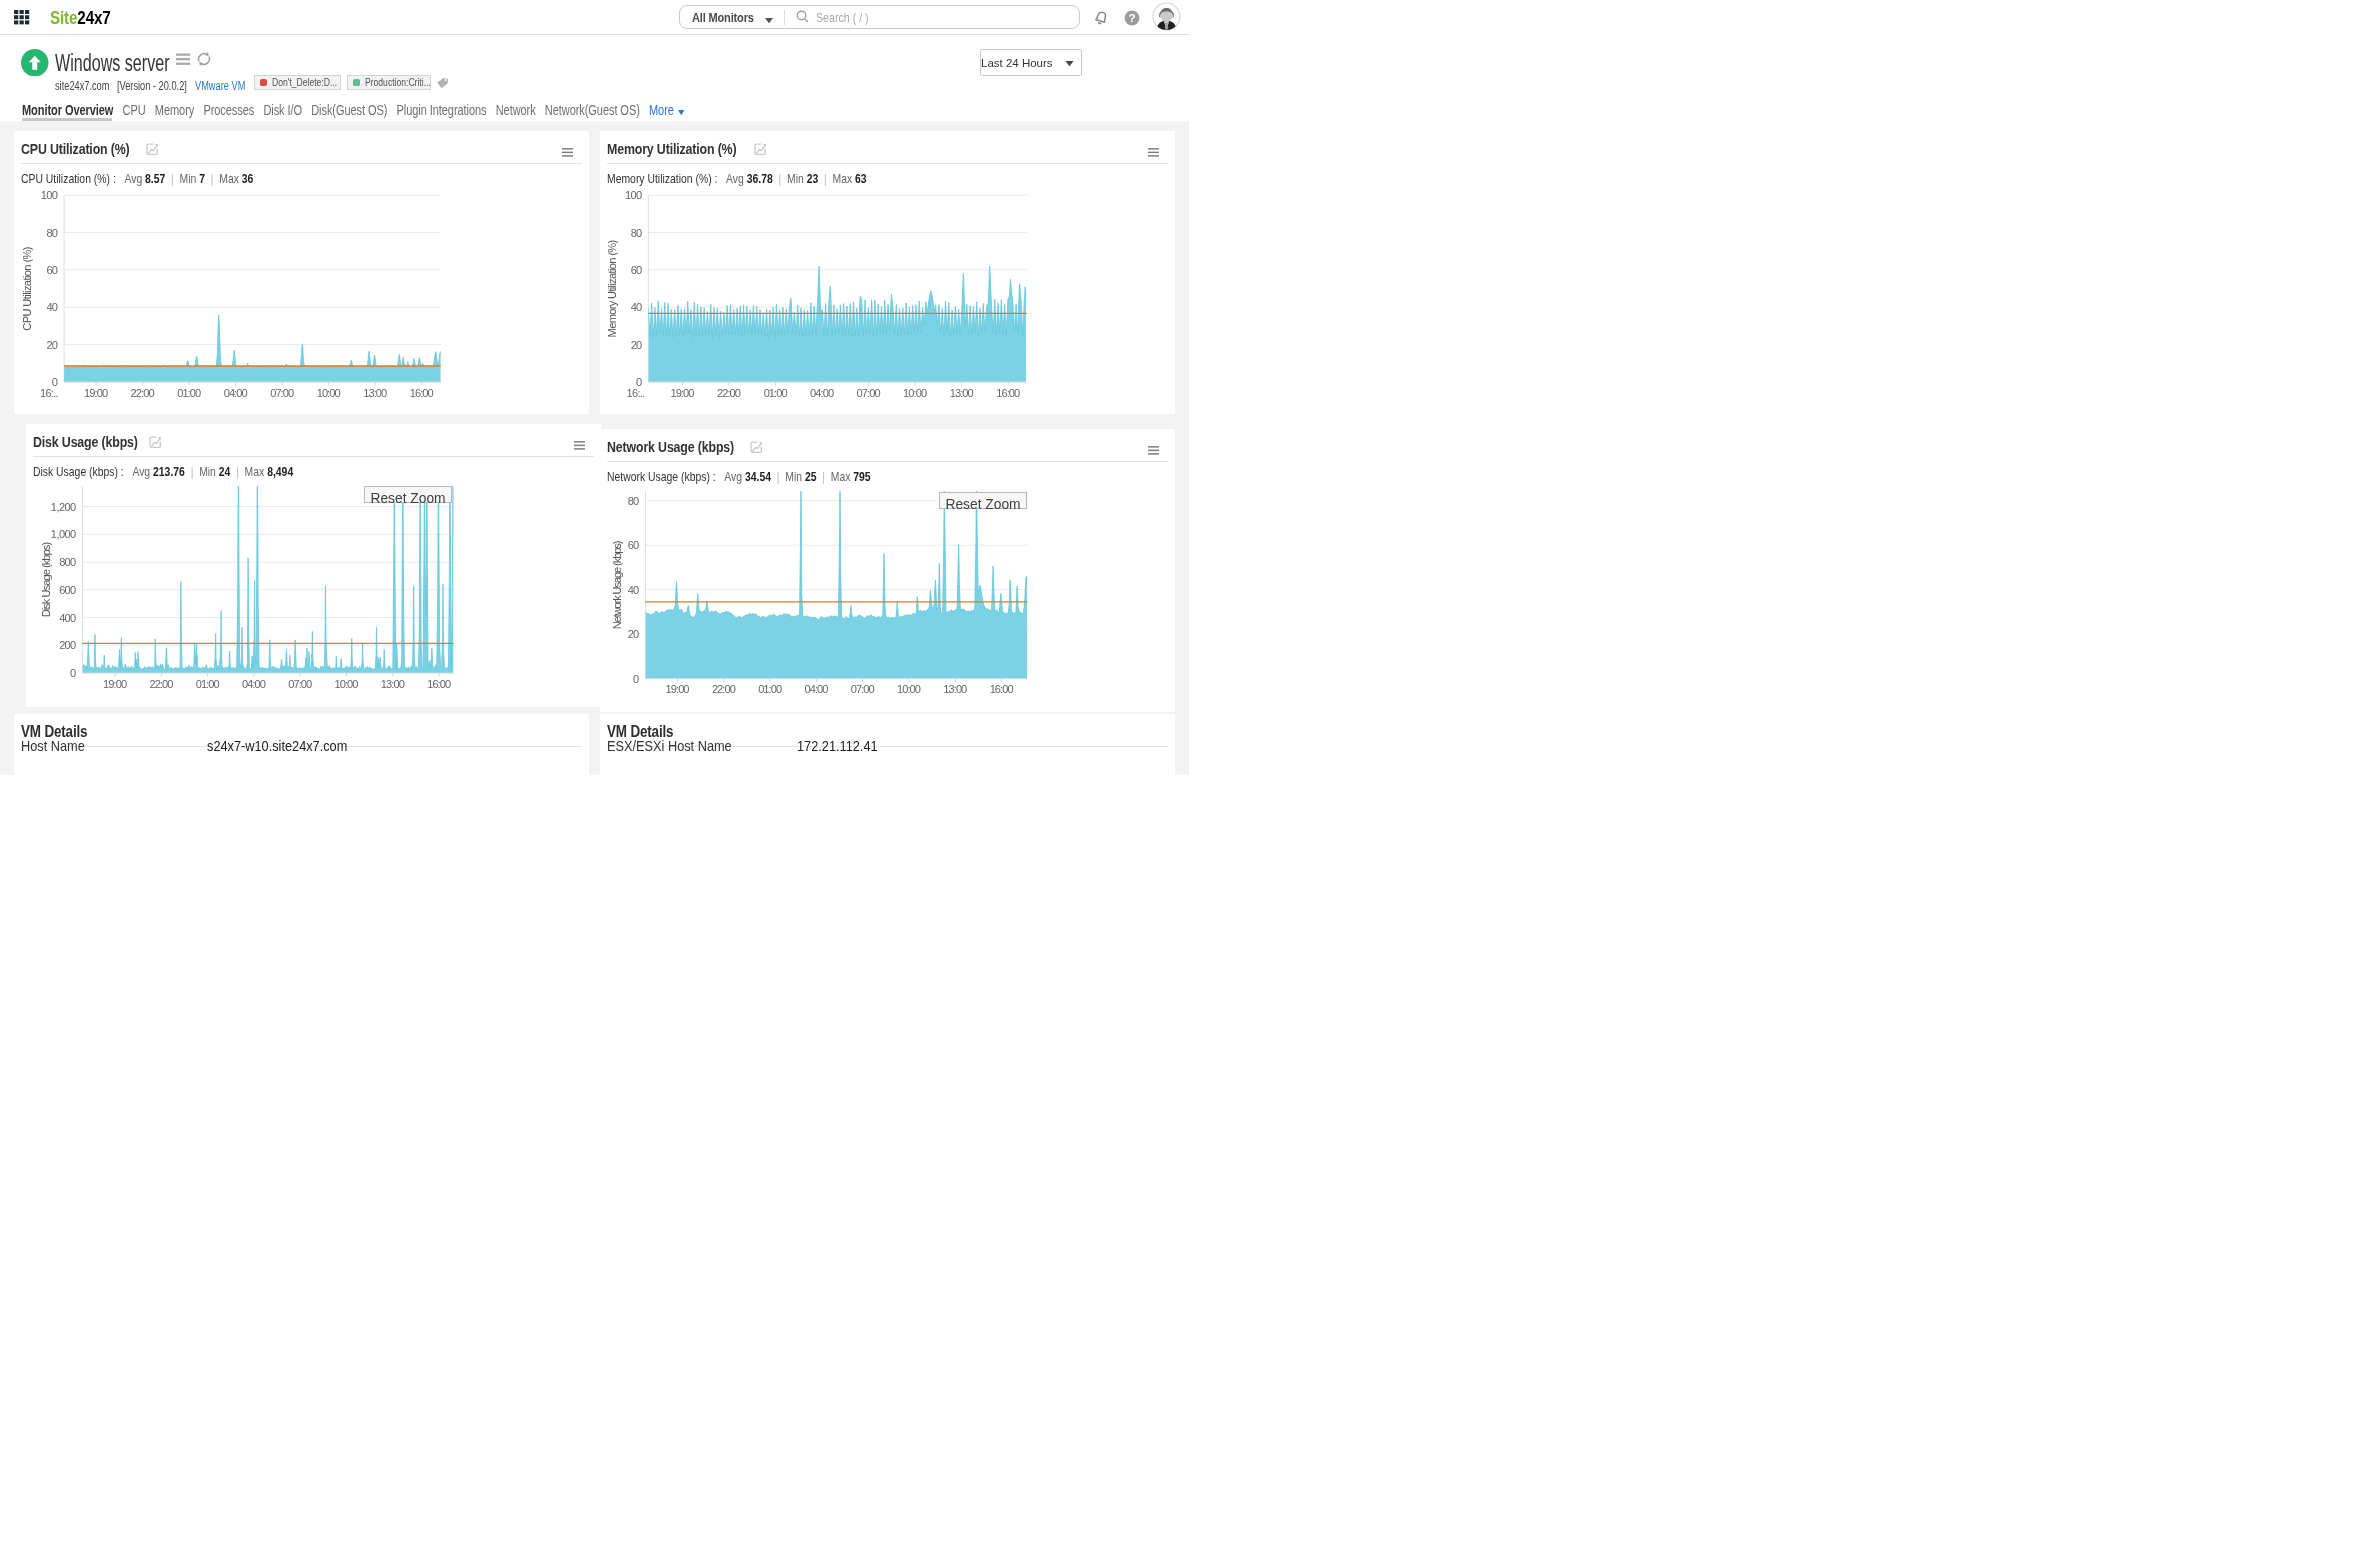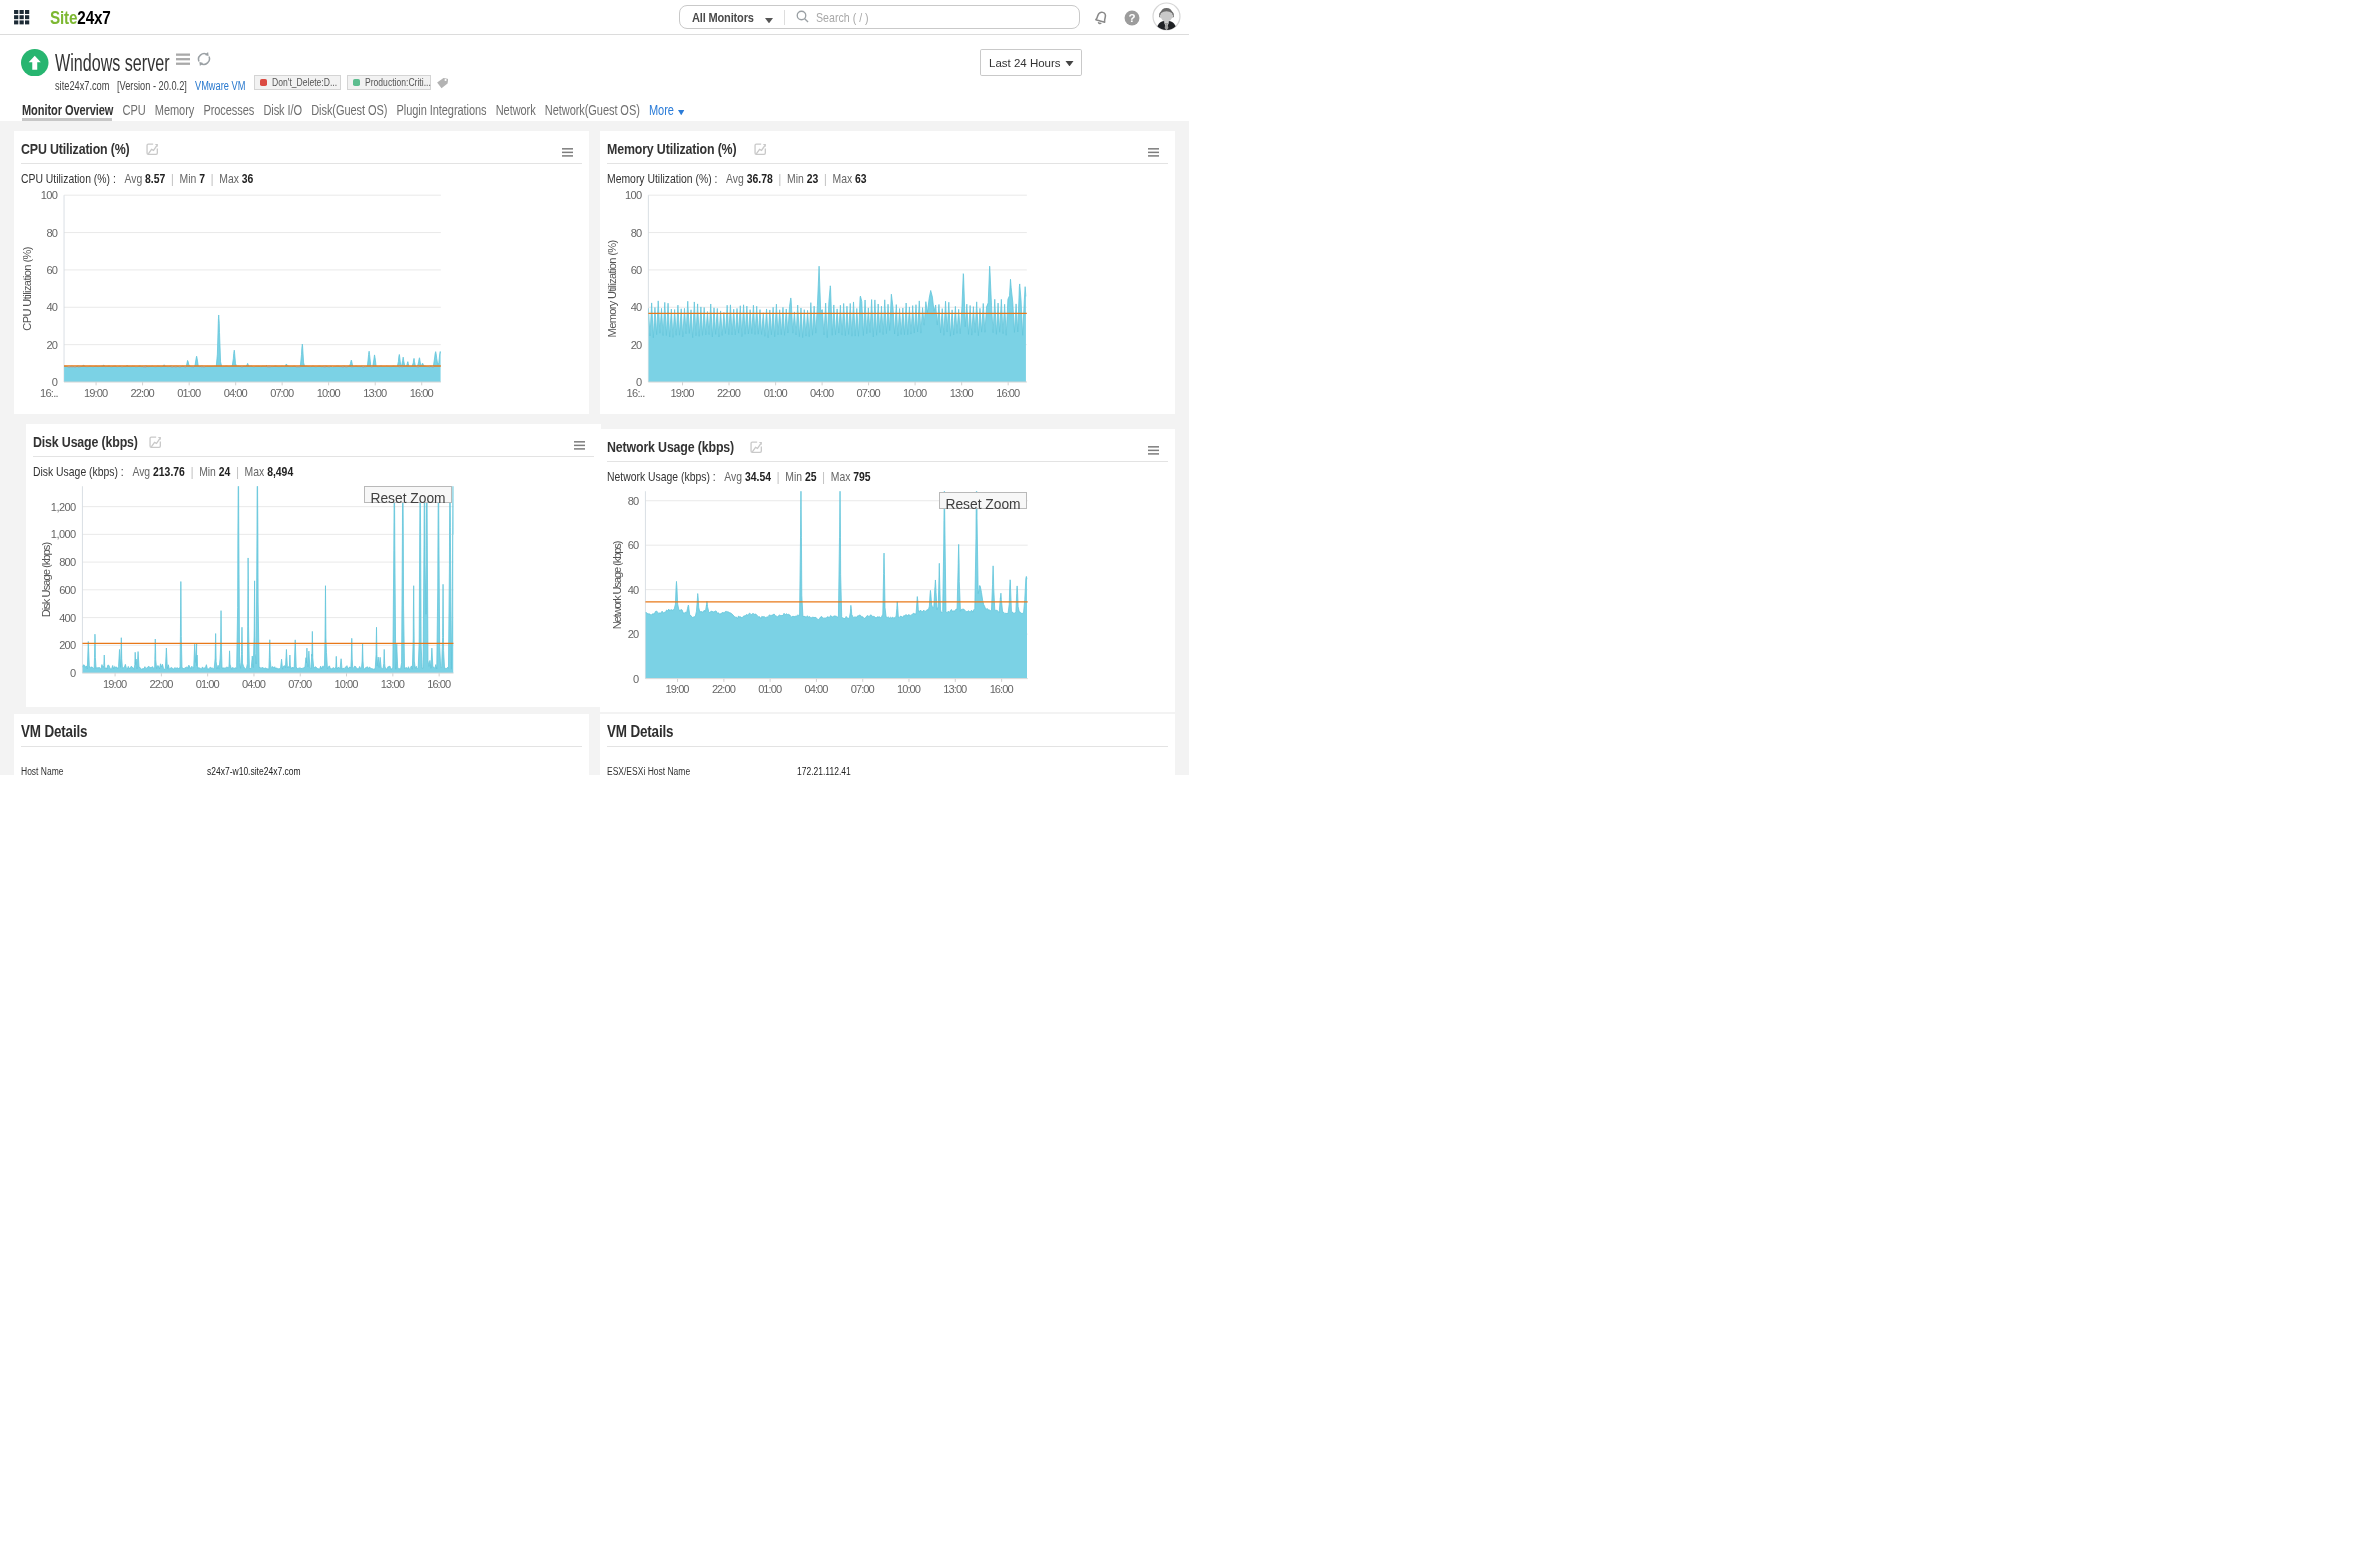--- a/index.html
+++ b/index.html
@@ -33,24 +33,24 @@
 .ctt { font-size:15.5px; font-weight:bold; color:#333; letter-spacing:-0.2px; display:inline-block; transform:scaleX(0.8); transform-origin:0 0; white-space:nowrap; }
 .cexp { display:inline-block; margin-left:8px; vertical-align:-0.9px; }
 .cmenu { position:absolute; right:16px; top:13.3px; }
 .chr { position:absolute; left:7px; right:7px; top:32px; border-top:0.9px solid #e3e3e3; }
 .stats { position:absolute; left:7px; top:40px; font-size:13px; white-space:nowrap; transform:scaleX(0.8); transform-origin:0 0; }
 .sl { color:#333; } .sk { color:#666; } .sv { color:#222; font-weight:bold; } .sp { color:#bbb; }
 .chart { position:absolute; left:0; top:53px; }
 .rz { position:absolute; width:88px; height:17px; background:#f7f7f7; border:0.9px solid #b9b9b9; font-size:13.8px; color:#404040; text-align:center; line-height:23px; z-index:3; }
 .vmt { position:absolute; left:7px; top:8px; font-size:16.4px; font-weight:bold; color:#2e2e2e; letter-spacing:-0.2px; transform:scaleX(0.82); transform-origin:0 0; width:83px; white-space:nowrap; }
 .vhr { position:absolute; left:7px; right:7px; top:31.5px; border-top:0.9px solid #e3e3e3; }
-.vrow { position:absolute; left:7px; top:52px; right:7px; font-size:10px; }
+.vrow { position:absolute; left:7px; top:23px; right:7px; font-size:15px; }
 .vl { color:#333; display:inline-block; transform:scaleX(0.85); transform-origin:0 0; }
 .vv { position:absolute; top:0; color:#222; transform:scaleX(0.85); transform-origin:0 0; }
-#last24 { position:absolute; left:980px; top:14px; width:102px; height:27px; border:0.9px solid #c9c9c9; border-radius:1.8px; background:#fff; font-size:11.5px; color:#333; line-height:26px; padding-left:8px; }
+#last24 { position:absolute; left:980px; top:14px; width:102px; height:27px; border:0.9px solid #c9c9c9; border-radius:1.8px; background:#fff; font-size:11.5px; color:#333; line-height:26px; padding-left:0; }
 #last24 .crt { position:absolute; right:7px; top:11px; line-height:0; }
 svg text { font-family:"Liberation Sans",sans-serif; }
 </style></head>
 <body>
 <div id="topbar">
   <div class="abs" style="left:14px;top:9.8px"><svg width="16" height="15" viewBox="0 0 18 17">
         <rect x="0.0" y="0.0" width="4.8" height="4.5" fill="#1c2a35"></rect>
         <rect x="6.2" y="0.0" width="4.8" height="4.5" fill="#1c2a35"></rect>
         <rect x="12.4" y="0.0" width="4.8" height="4.5" fill="#1c2a35"></rect>
         <rect x="0.0" y="5.9" width="4.8" height="4.5" fill="#1c2a35"></rect>

